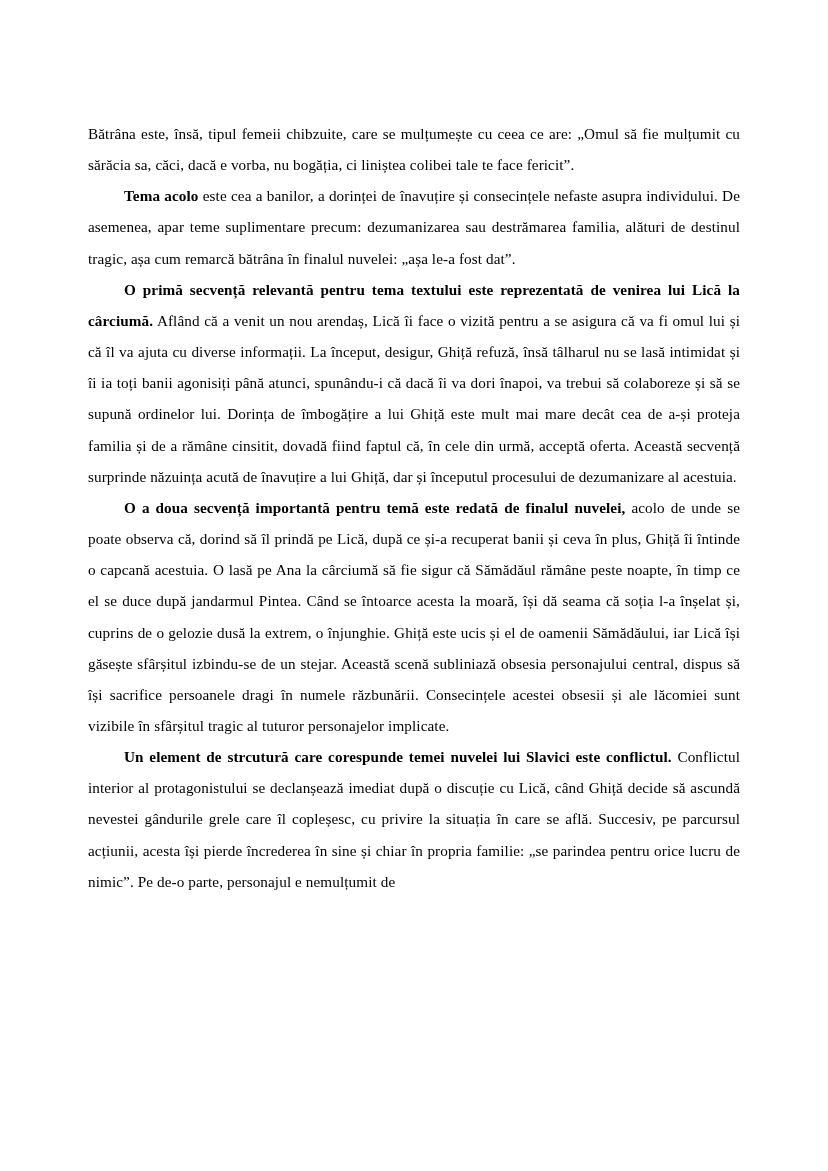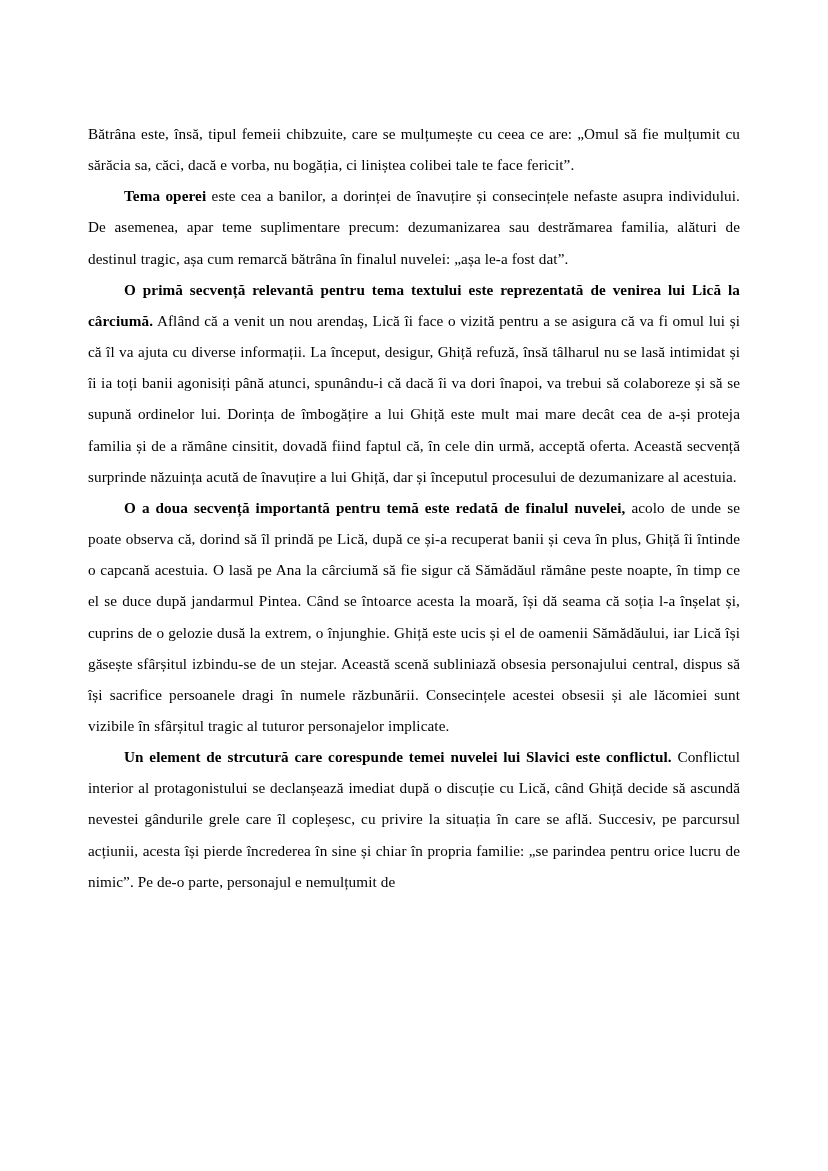--- a/index.html
+++ b/index.html
@@ -51,21 +51,21 @@
 <body>
 
 <div class="page">
   <div class="doc-body">
 
     <p class="para">
       <span>Bătrâna este, însă, tipul femeii chibzuite, care se mulțumește cu ceea ce are: „Omul să fie mulțumit cu sărăcia sa, căci, dacă e vorba, nu bogăția, ci liniștea colibei tale te face fericit”.</span>
     </p>
 
     <p class="para indent">
-      <span class="lead">Tema operei</span><span> este cea a banilor, a dorinței de înavuțire și consecințele nefaste asupra individului. De asemenea, apar teme suplimentare precum: dezumanizarea sau destrămarea familia, alături de destinul tragic, așa cum remarcă bătrâna în finalul nuvelei: „așa le-a fost dat”.</span>
+      <span class="lead">Tema acolo</span><span> este cea a banilor, a dorinței de înavuțire și consecințele nefaste asupra individului. De asemenea, apar teme suplimentare precum: dezumanizarea sau destrămarea familia, alături de destinul tragic, așa cum remarcă bătrâna în finalul nuvelei: „așa le-a fost dat”.</span>
     </p>
 
     <p class="para indent">
       <span class="lead">O primă secvență relevantă pentru tema textului este reprezentată de venirea lui Lică la cârciumă.</span><span> Aflând că a venit un nou arendaș, Lică îi face o vizită pentru a se asigura că va fi omul lui și că îl va ajuta cu diverse informații. La început, desigur, Ghiță refuză, însă tâlharul nu se lasă intimidat și îi ia toți banii agonisiți până atunci, spunându-i că dacă îi va dori înapoi, va trebui să colaboreze și să se supună ordinelor lui. Dorința de îmbogățire a lui Ghiță este mult mai mare decât cea de a-și proteja familia și de a rămâne cinsitit, dovadă fiind faptul că, în cele din urmă, acceptă oferta. Această secvență surprinde năzuința acută de înavuțire a lui Ghiță, dar și începutul procesului de dezumanizare al acestuia.</span>
     </p>
 
     <p class="para indent">
       <span class="lead">O a doua secvență importantă pentru temă este redată de finalul nuvelei,</span><span> acolo de unde se poate observa că, dorind să îl prindă pe Lică, după ce și-a recuperat banii și ceva în plus, Ghiță îi întinde o capcană acestuia. O lasă pe Ana la cârciumă să fie sigur că Sămădăul rămâne peste noapte, în timp ce el se duce după jandarmul Pintea. Când se întoarce acesta la moară, își dă seama că soția l-a înșelat și, cuprins de o gelozie dusă la extrem, o înjunghie. Ghiță este ucis și el de oamenii Sămădăului, iar Lică își găsește sfârșitul izbindu-se de un stejar. Această scenă subliniază obsesia personajului central, dispus să își sacrifice persoanele dragi în numele răzbunării. Consecințele acestei obsesii și ale lăcomiei sunt vizibile în sfârșitul tragic al tuturor personajelor implicate.</span>
     </p>
 

